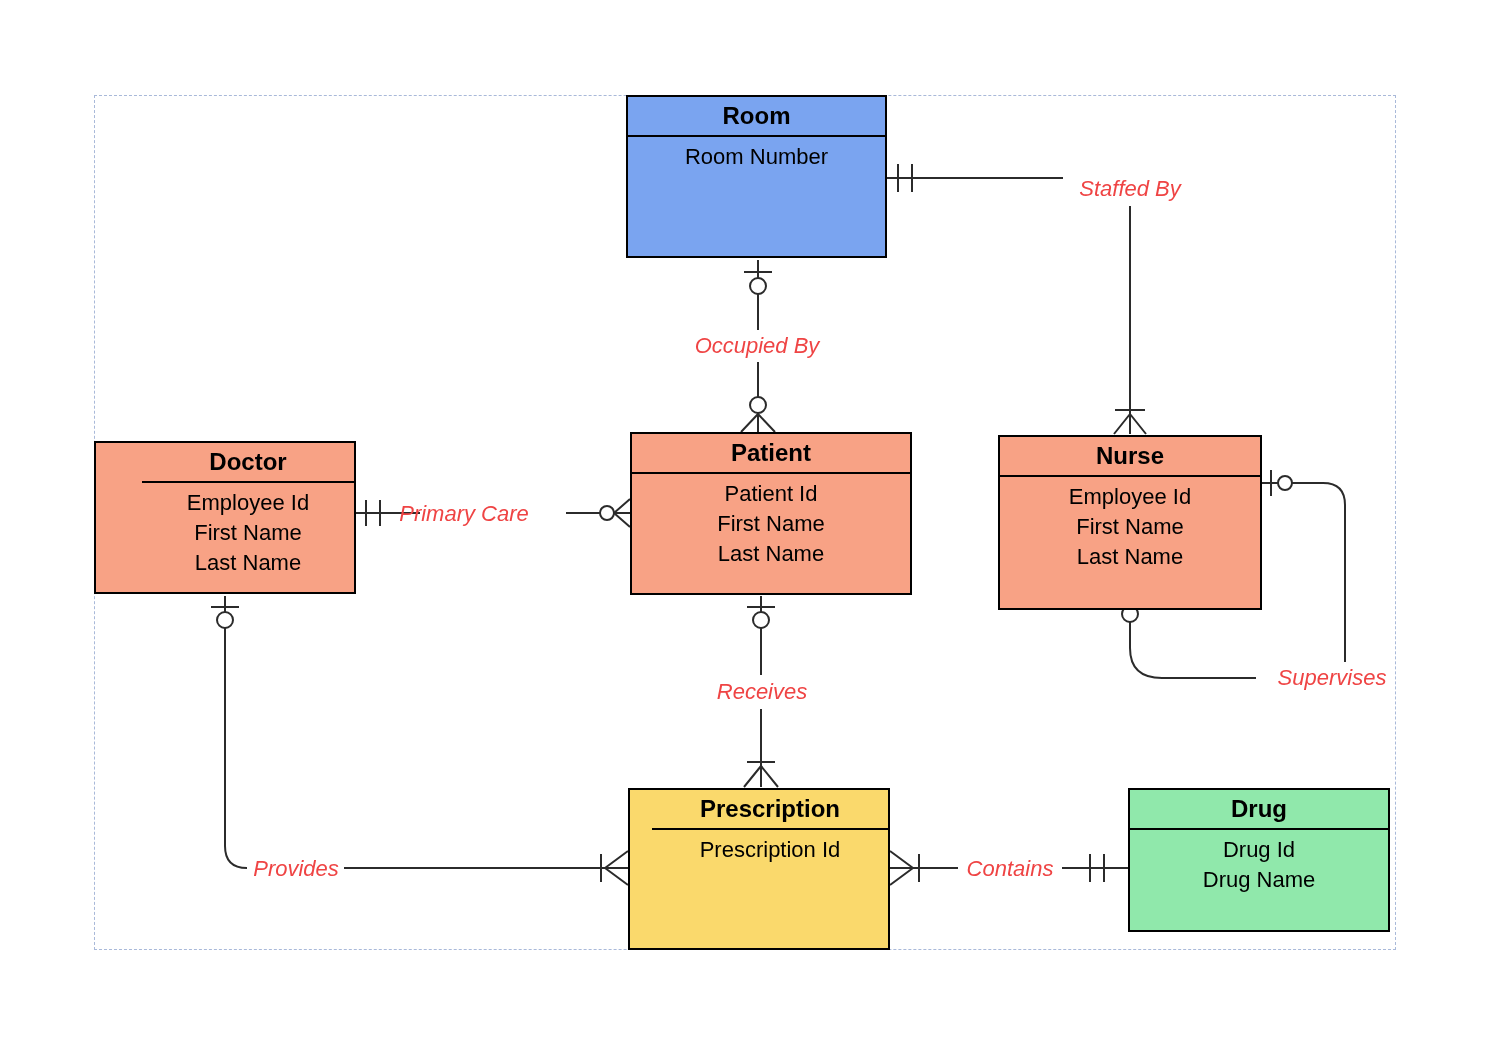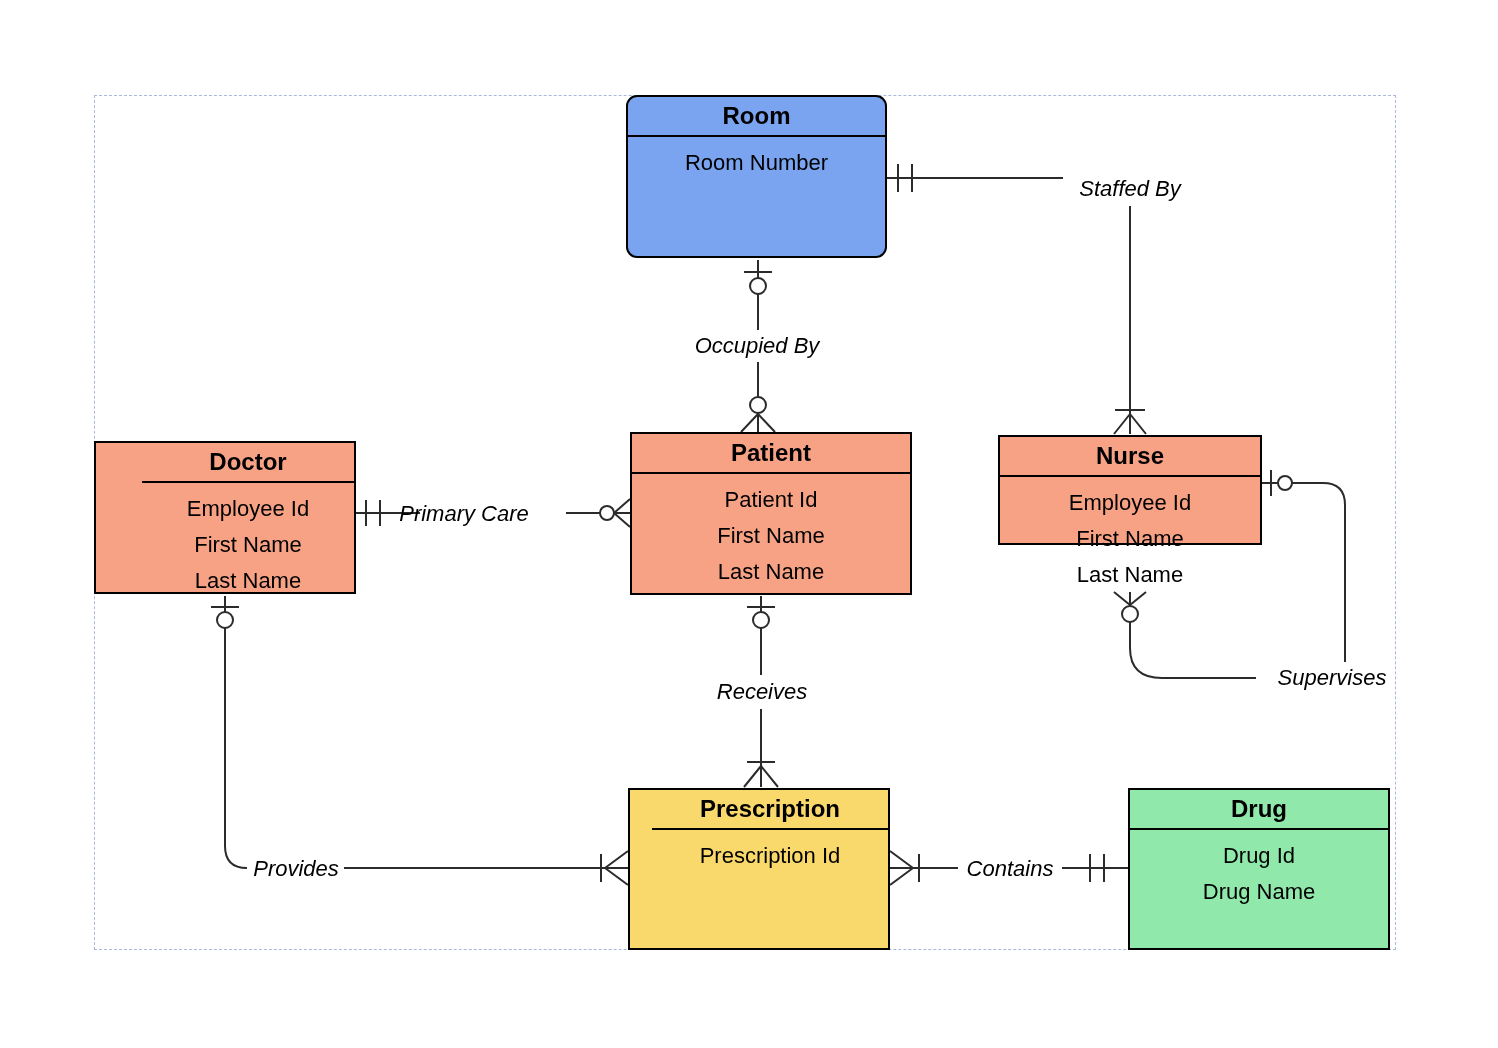--- a/index.html
+++ b/index.html
@@ -39,28 +39,27 @@
     border-bottom: 2px solid #000000;
     color: #000000;
   }
   .entity .attrs { padding-top: 5px; }
   .entity .attr {
     display: block;
     text-align: center;
     font-size: 22px;
     line-height: 30px;
     color: #000000;
-    margin-top: 6px;
   }
   .rel-label {
     position: absolute;
     transform: translate(-50%, -50%);
     font-style: italic;
     font-size: 22px;
-    color: #000000;
+    color: #ef4444;
     white-space: nowrap;
   }
 </style>
 </head>
 <body>
 
 <div class="stage">
 
   <div class="canvas-border"></div>
 
@@ -116,21 +115,21 @@
     <g>
       <path class="wire" d="M 1262 483 H 1323 Q 1345 483 1345 505 V 662"></path>
       <path class="wire" d="M 1271 470 V 496"></path>
       <circle class="dot" cx="1285" cy="483" r="7"></circle>
       <path class="wire" d="M 1130 592 V 648 Q 1130 678 1162 678 H 1256"></path>
       <path class="wire" d="M 1130 605 L 1114 592 M 1130 605 L 1146 592"></path>
       <circle class="dot" cx="1130" cy="614" r="8"></circle>
     </g>
   </svg>
 
-  <div class="entity" style="left: 626px; top: 95px; width: 261px; height: 163px; background-color: rgb(122, 164, 240); border-radius: 11px;">
+  <div class="entity" style="left: 626px; top: 95px; width: 261px; height: 163px; background-color: rgb(122, 164, 240);">
     <span class="title">Room</span>
     <div class="attrs">
       <span class="attr">Room Number</span>
     </div>
   </div>
 
   <div class="entity" style="left: 94px; top: 441px; width: 262px; height: 153px; background-color: rgb(248, 162, 133); padding-left: 46px;">
     <span class="title">Doctor</span>
     <div class="attrs">
       <span class="attr">Employee Id</span>
@@ -141,37 +140,37 @@
 
   <div class="entity" style="left: 630px; top: 432px; width: 282px; height: 163px; background-color: rgb(248, 162, 133);">
     <span class="title">Patient</span>
     <div class="attrs">
       <span class="attr">Patient Id</span>
       <span class="attr">First Name</span>
       <span class="attr">Last Name</span>
     </div>
   </div>
 
-  <div class="entity" style="left: 998px; top: 435px; width: 264px; height: 110px; background-color: rgb(248, 162, 133);">
+  <div class="entity" style="left: 998px; top: 435px; width: 264px; height: 175px; background-color: rgb(248, 162, 133);">
     <span class="title">Nurse</span>
     <div class="attrs">
       <span class="attr">Employee Id</span>
       <span class="attr">First Name</span>
       <span class="attr">Last Name</span>
     </div>
   </div>
 
   <div class="entity" style="left: 628px; top: 788px; width: 262px; height: 162px; background-color: rgb(250, 217, 108); padding-left: 22px;">
     <span class="title">Prescription</span>
     <div class="attrs">
       <span class="attr">Prescription Id</span>
     </div>
   </div>
 
-  <div class="entity" style="left: 1128px; top: 788px; width: 262px; height: 162px; background-color: rgb(144, 232, 171);">
+  <div class="entity" style="left: 1128px; top: 788px; width: 262px; height: 144px; background-color: rgb(144, 232, 171);">
     <span class="title">Drug</span>
     <div class="attrs">
       <span class="attr">Drug Id</span>
       <span class="attr">Drug Name</span>
     </div>
   </div>
 
   <div class="rel-label" style="left:1130px; top:189px;">Staffed By</div>
   <div class="rel-label" style="left:757px; top:346px;">Occupied By</div>
   <div class="rel-label" style="left:464px; top:514px;">Primary Care</div>

